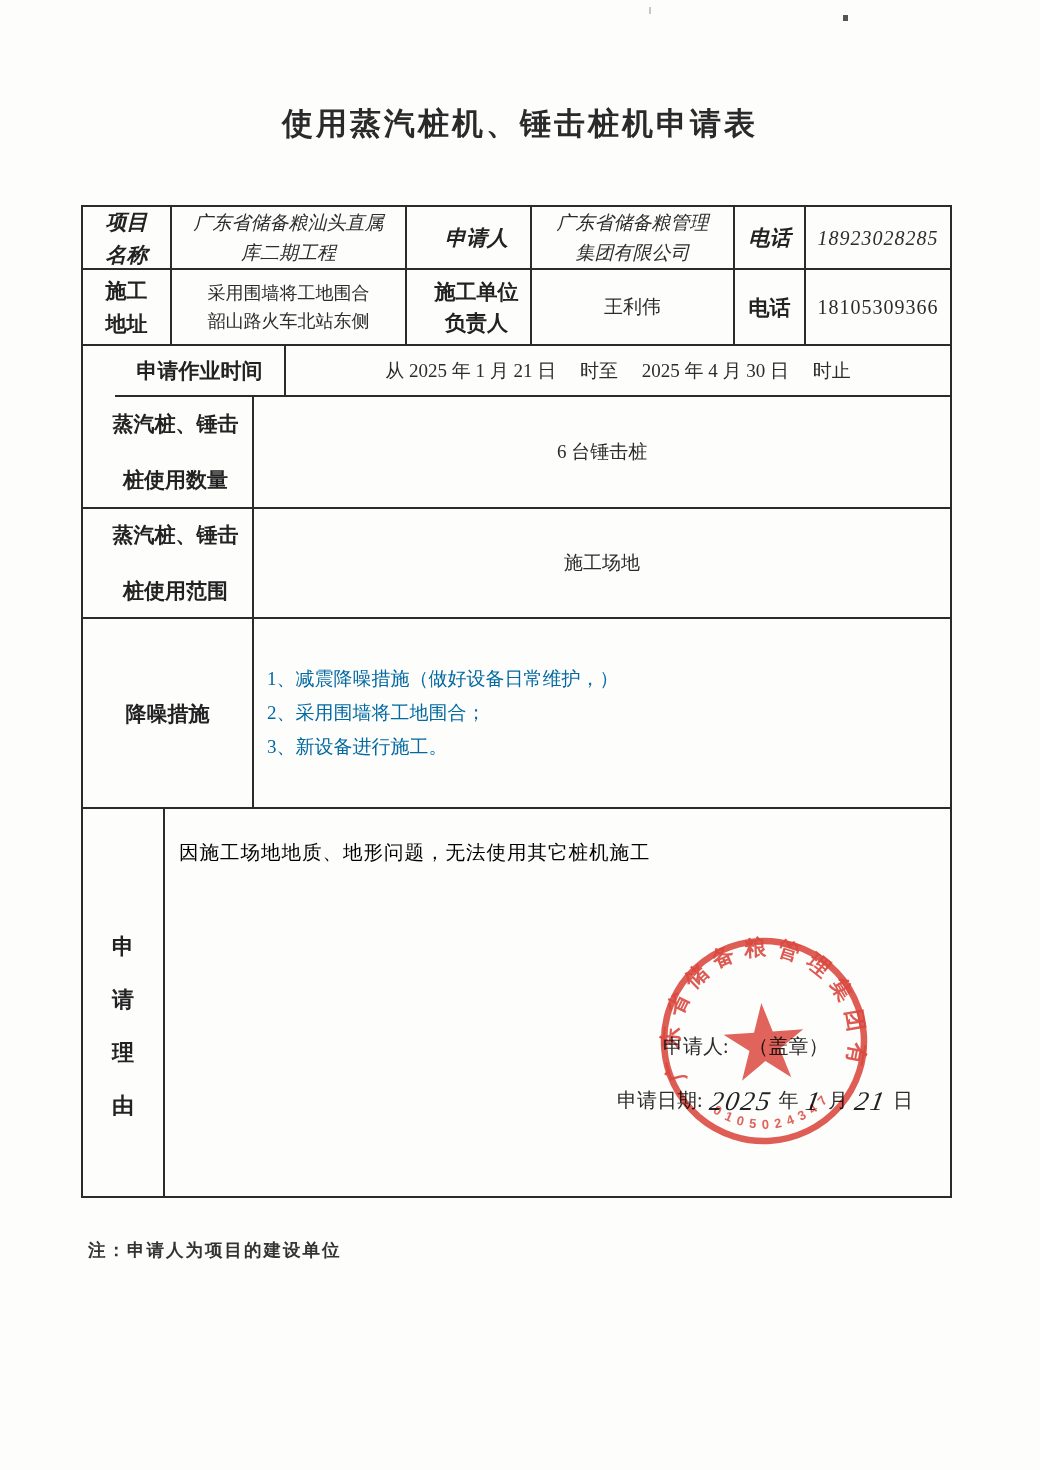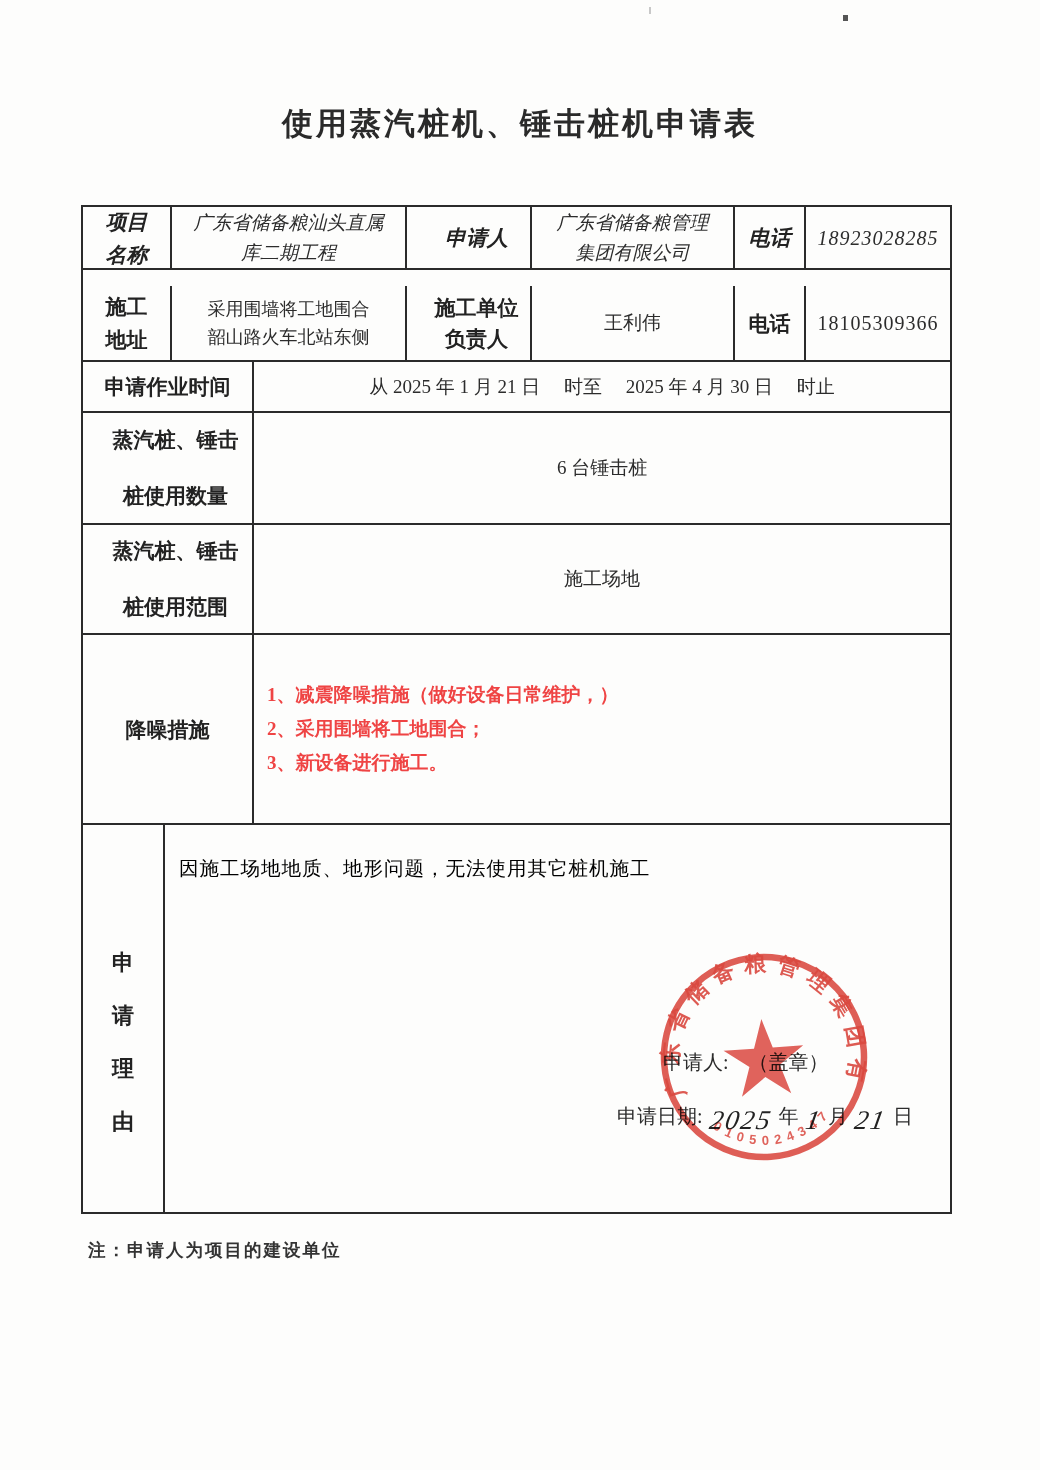--- a/index.html
+++ b/index.html
@@ -22,52 +22,52 @@
   }
   .row{display:flex;border-bottom:2px solid #2b2b2b;box-sizing:border-box;}
   .row:last-child{border-bottom:none;}
   .cell{
     box-sizing:border-box;border-right:2px solid #2b2b2b;
     display:flex;flex-direction:column;justify-content:center;align-items:center;
     text-align:center;overflow:hidden;
   }
   .cell:last-child{border-right:none;}
   .cell.grow{flex:1;}
-  .r1{height:63px;font-style:italic;} .r2{height:76px;margin-top:16px;} .r3{height:51px;}
+  .r1{height:63px;font-style:italic;} .r2{height:76px;} .r3{height:51px;margin-left:32px;}
   .r4{height:112px;} .r5{height:110px;} .r6{height:190px;} .r7{height:387px;}
   .w-c1{width:89px;} .w-c2{width:235px;} .w-c3{width:125px;padding-left:16px;} .w-c4{width:203px;} .w-c5{width:71px;}
   .w-lab{width:171px;} .w-lab7{width:82px;}
   .lab{
     font-family:"Liberation Sans", sans-serif;font-weight:bold;
     font-size:21px;color:#222;line-height:33px;
   }
   .lab span{display:block;}
   .lab.wide span{line-height:56px;margin-left:16px;}
   .val{font-size:19px;color:#2c2c2c;line-height:30px;}
   .val span{display:block;}
   .phone{font-size:20px;letter-spacing:1px;}
   .noise-list{
     align-items:flex-start;text-align:left;padding-left:13px;
   }
-  .noise-list .val-line{font-size:19px;line-height:34px;color:#ef4444;font-weight:bold;}
+  .noise-list .val-line{font-size:19px;line-height:34px;color:#0369a1;}
   .reason-cell{
     position:relative;align-items:flex-start;justify-content:flex-start;text-align:left;
   }
   .reason-text{
     position:absolute;left:14px;top:30px;font-size:19.5px;color:#000000;letter-spacing:1px;
   }
   .vert-label{justify-content:center;padding-top:46px;}
   .vert-label span{display:block;line-height:53px;font-size:22px;}
   .sign-line{
     position:absolute;left:498px;top:224px;font-size:20px;color:#2c2c2c;
     display:flex;gap:20px;white-space:nowrap;
   }
   .date-line{
     position:absolute;left:452px;top:278px;font-size:20px;color:#2c2c2c;
-    display:flex;align-items:flex-end;gap:7px;white-space:nowrap;
+    display:flex;align-items:center;gap:7px;white-space:nowrap;
   }
   .handwrite{
     font-style:italic;font-size:27px;color:#222;
     transform:skewX(-10deg);letter-spacing:2px;line-height:20px;
   }
   .stamp{
     position:absolute;left:491px;top:124px;width:216px;height:216px;
     mix-blend-mode:multiply;opacity:0.93;transform:rotate(-4deg);
     pointer-events:none;
   }

